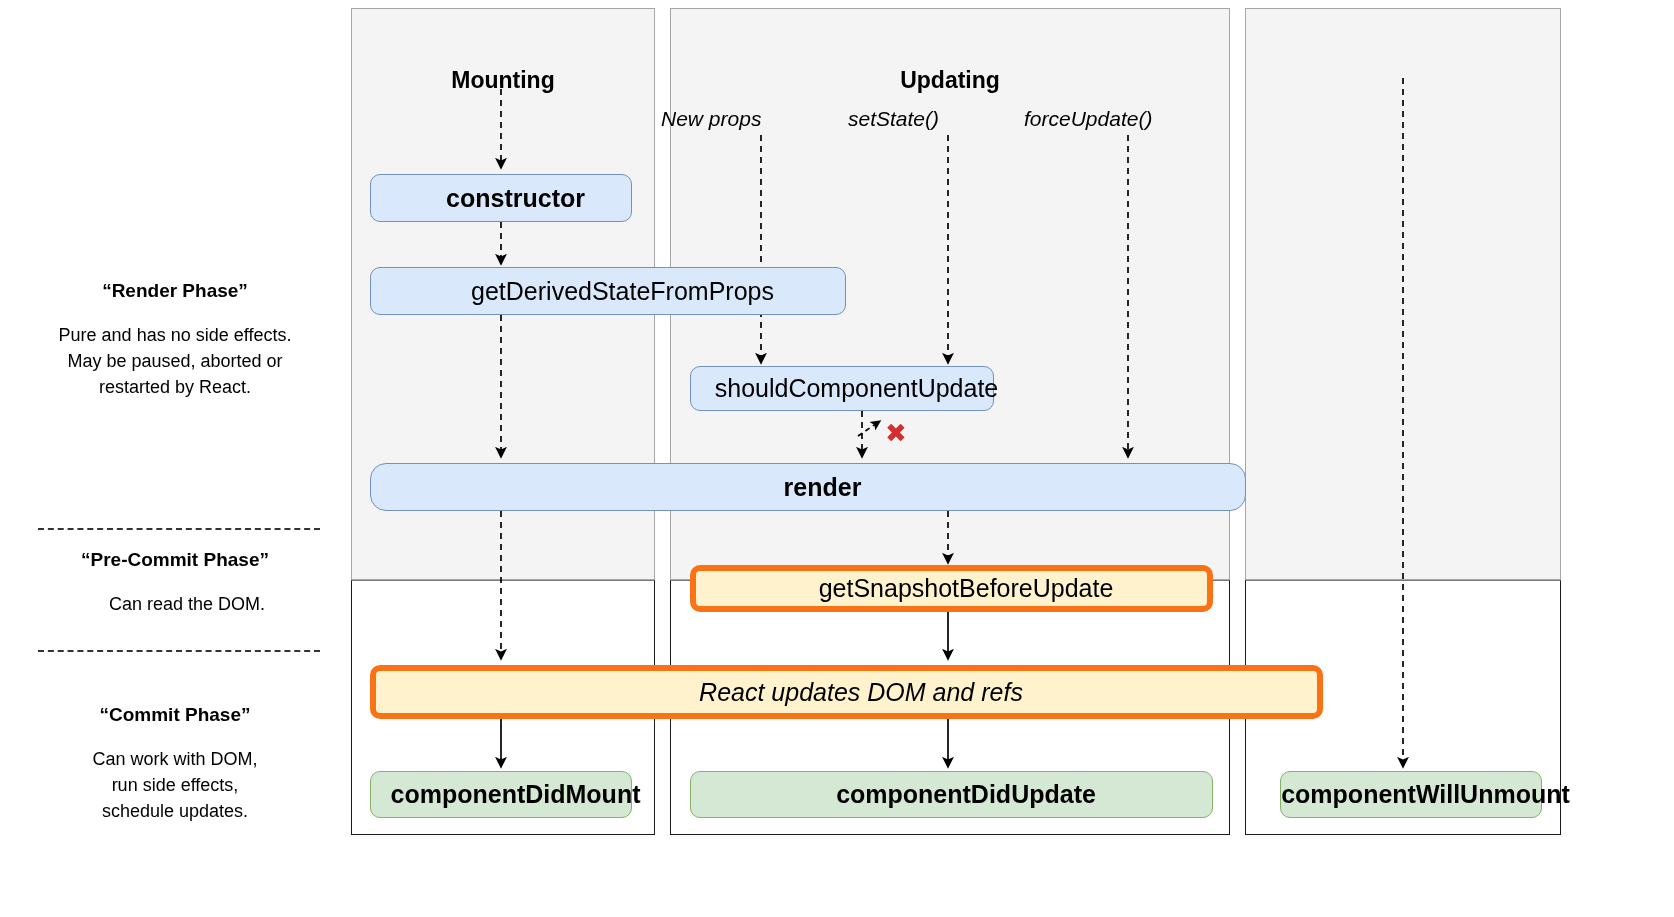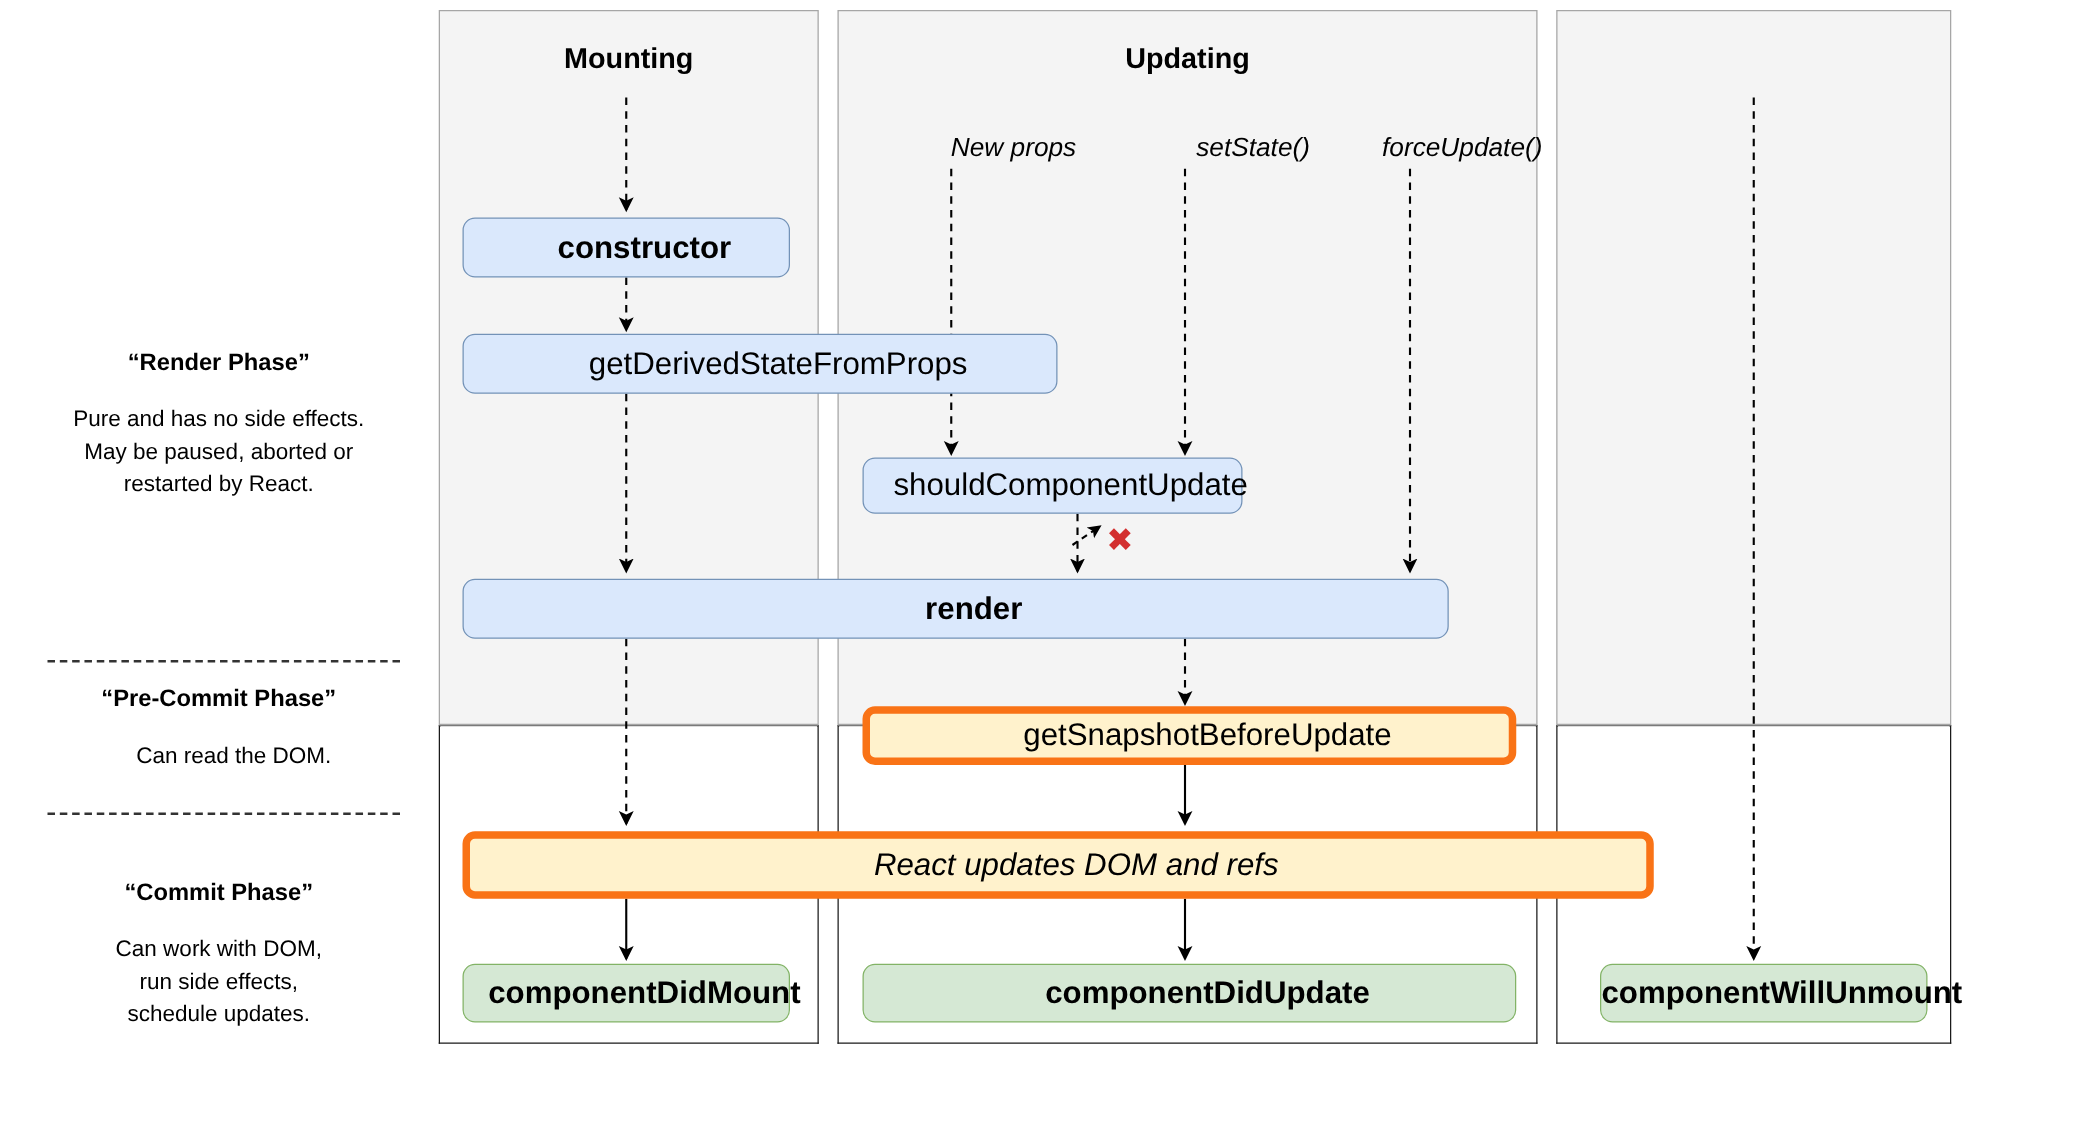--- a/index.html
+++ b/index.html
@@ -7,41 +7,41 @@
        font-family:"Liberation Sans","DejaVu Sans",sans-serif;color:#000;}
   .canvas{position:absolute;left:0;top:0;width:1674px;height:917px;}
   svg.layer{position:absolute;left:0;top:0;width:1674px;height:917px;pointer-events:none;}
 
   
   .col{position:absolute;box-sizing:border-box;}
   .col-top{background:#f4f4f4;border:1px solid #a6a6a6;}
   .col-bot{background:#ffffff;border:1px solid #1a1a1a;border-top:1px solid #7a7a7a;}
 
   .col-title{position:absolute;text-align:center;font-weight:bold;font-size:23px;
-             letter-spacing:0px;color:#000;}
+             letter-spacing:0px;color:#000;margin-top:34px;}
 
   
   .phase{position:absolute;width:350px;text-align:center;left:0;}
   .phase-name{font-weight:bold;font-size:19px;color:#000;}
   .phase-desc{font-size:18px;line-height:26px;color:#000;margin-top:20px;}
   .dash-sep{position:absolute;left:38px;width:282px;height:0;
             border-top:2px dashed #333;}
 
   
   .node{position:absolute;box-sizing:border-box;border-radius:10px;
         display:flex;align-items:center;justify-content:center;
         font-size:25px;text-align:center;padding-left:29px;}
   .n-blue{background:#dae8fc;border:1px solid #7392b7;}
   .n-yellow{background:#fff2cc;border:6px solid #f97316;}
   .n-green{background:#d5e8d4;border:1px solid #82b366;}
   .bold{font-weight:bold;}
   .ital{font-style:italic;}
 
   
-  .trigger{position:absolute;font-style:italic;font-size:21px;text-align:right;color:#000;}
+  .trigger{position:absolute;font-style:italic;font-size:21px;text-align:left;color:#000;}
 
   .xmark{position:absolute;color:#d32f2f;font-size:26px;font-weight:bold;
          line-height:1;font-family:"DejaVu Sans",sans-serif;}
 </style>
 </head>
 <body>
 
 <div class="canvas">
 
   <div class="col col-top" style="left:351px;top:8px;width:304px;height:572px;"></div>
@@ -123,21 +123,21 @@
   </svg>
 
   <div class="xmark" style="left:885px;top:420px;">✖</div>
 
   <div class="node n-blue bold" style="left:370px;top:174px;width:262px;height:48px;">constructor</div>
 
   <div class="node n-blue" style="left:370px;top:267px;width:476px;height:48px;">getDerivedStateFromProps</div>
 
   <div class="node n-blue" style="left:690px;top:366px;width:304px;height:45px;">shouldComponentUpdate</div>
 
-  <div class="node n-blue bold" style="left:370px;top:463px;width:789px;height:48px;">render</div>
+  <div class="node n-blue bold" style="left:370px;top:463px;width:876px;height:48px;border-radius:16px;">render</div>
 
   <div class="node n-yellow" style="left:690px;top:565px;width:523px;height:47px;">getSnapshotBeforeUpdate</div>
 
   <div class="node n-yellow ital" style="left:370px;top:665px;width:953px;height:54px;">React updates DOM and refs</div>
 
   <div class="node n-green bold" style="left:370px;top:771px;width:262px;height:47px;">componentDidMount</div>
 
   <div class="node n-green bold" style="left:690px;top:771px;width:523px;height:47px;">componentDidUpdate</div>
 
   <div class="node n-green bold" style="left:1280px;top:771px;width:262px;height:47px;">componentWillUnmount</div>

